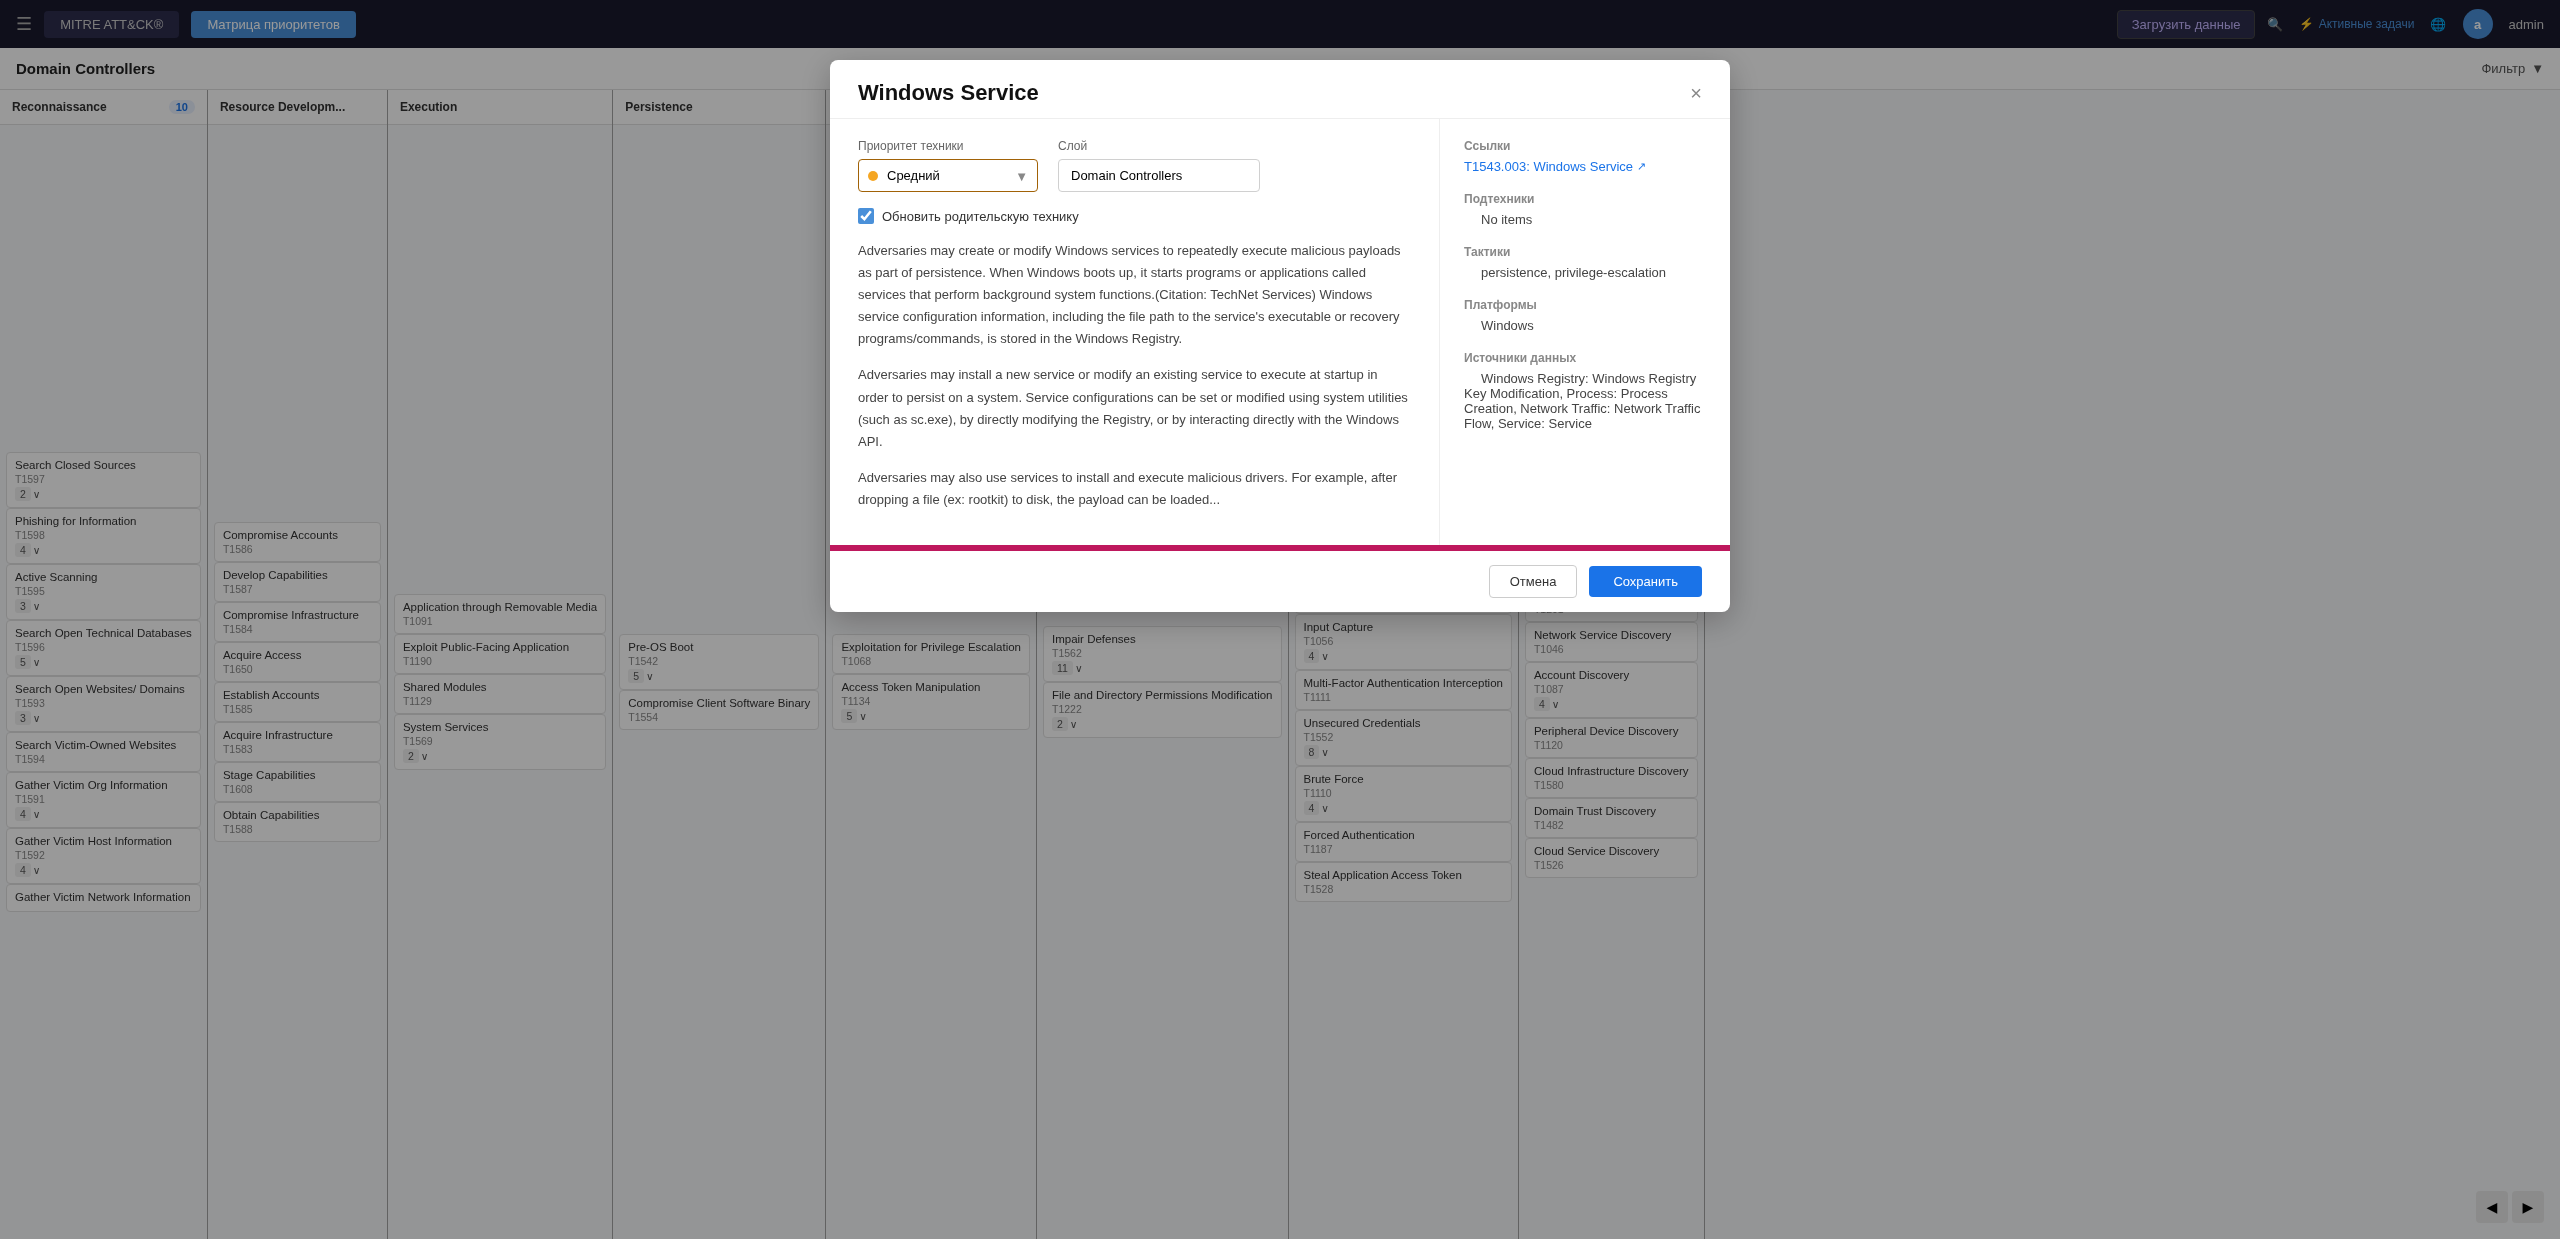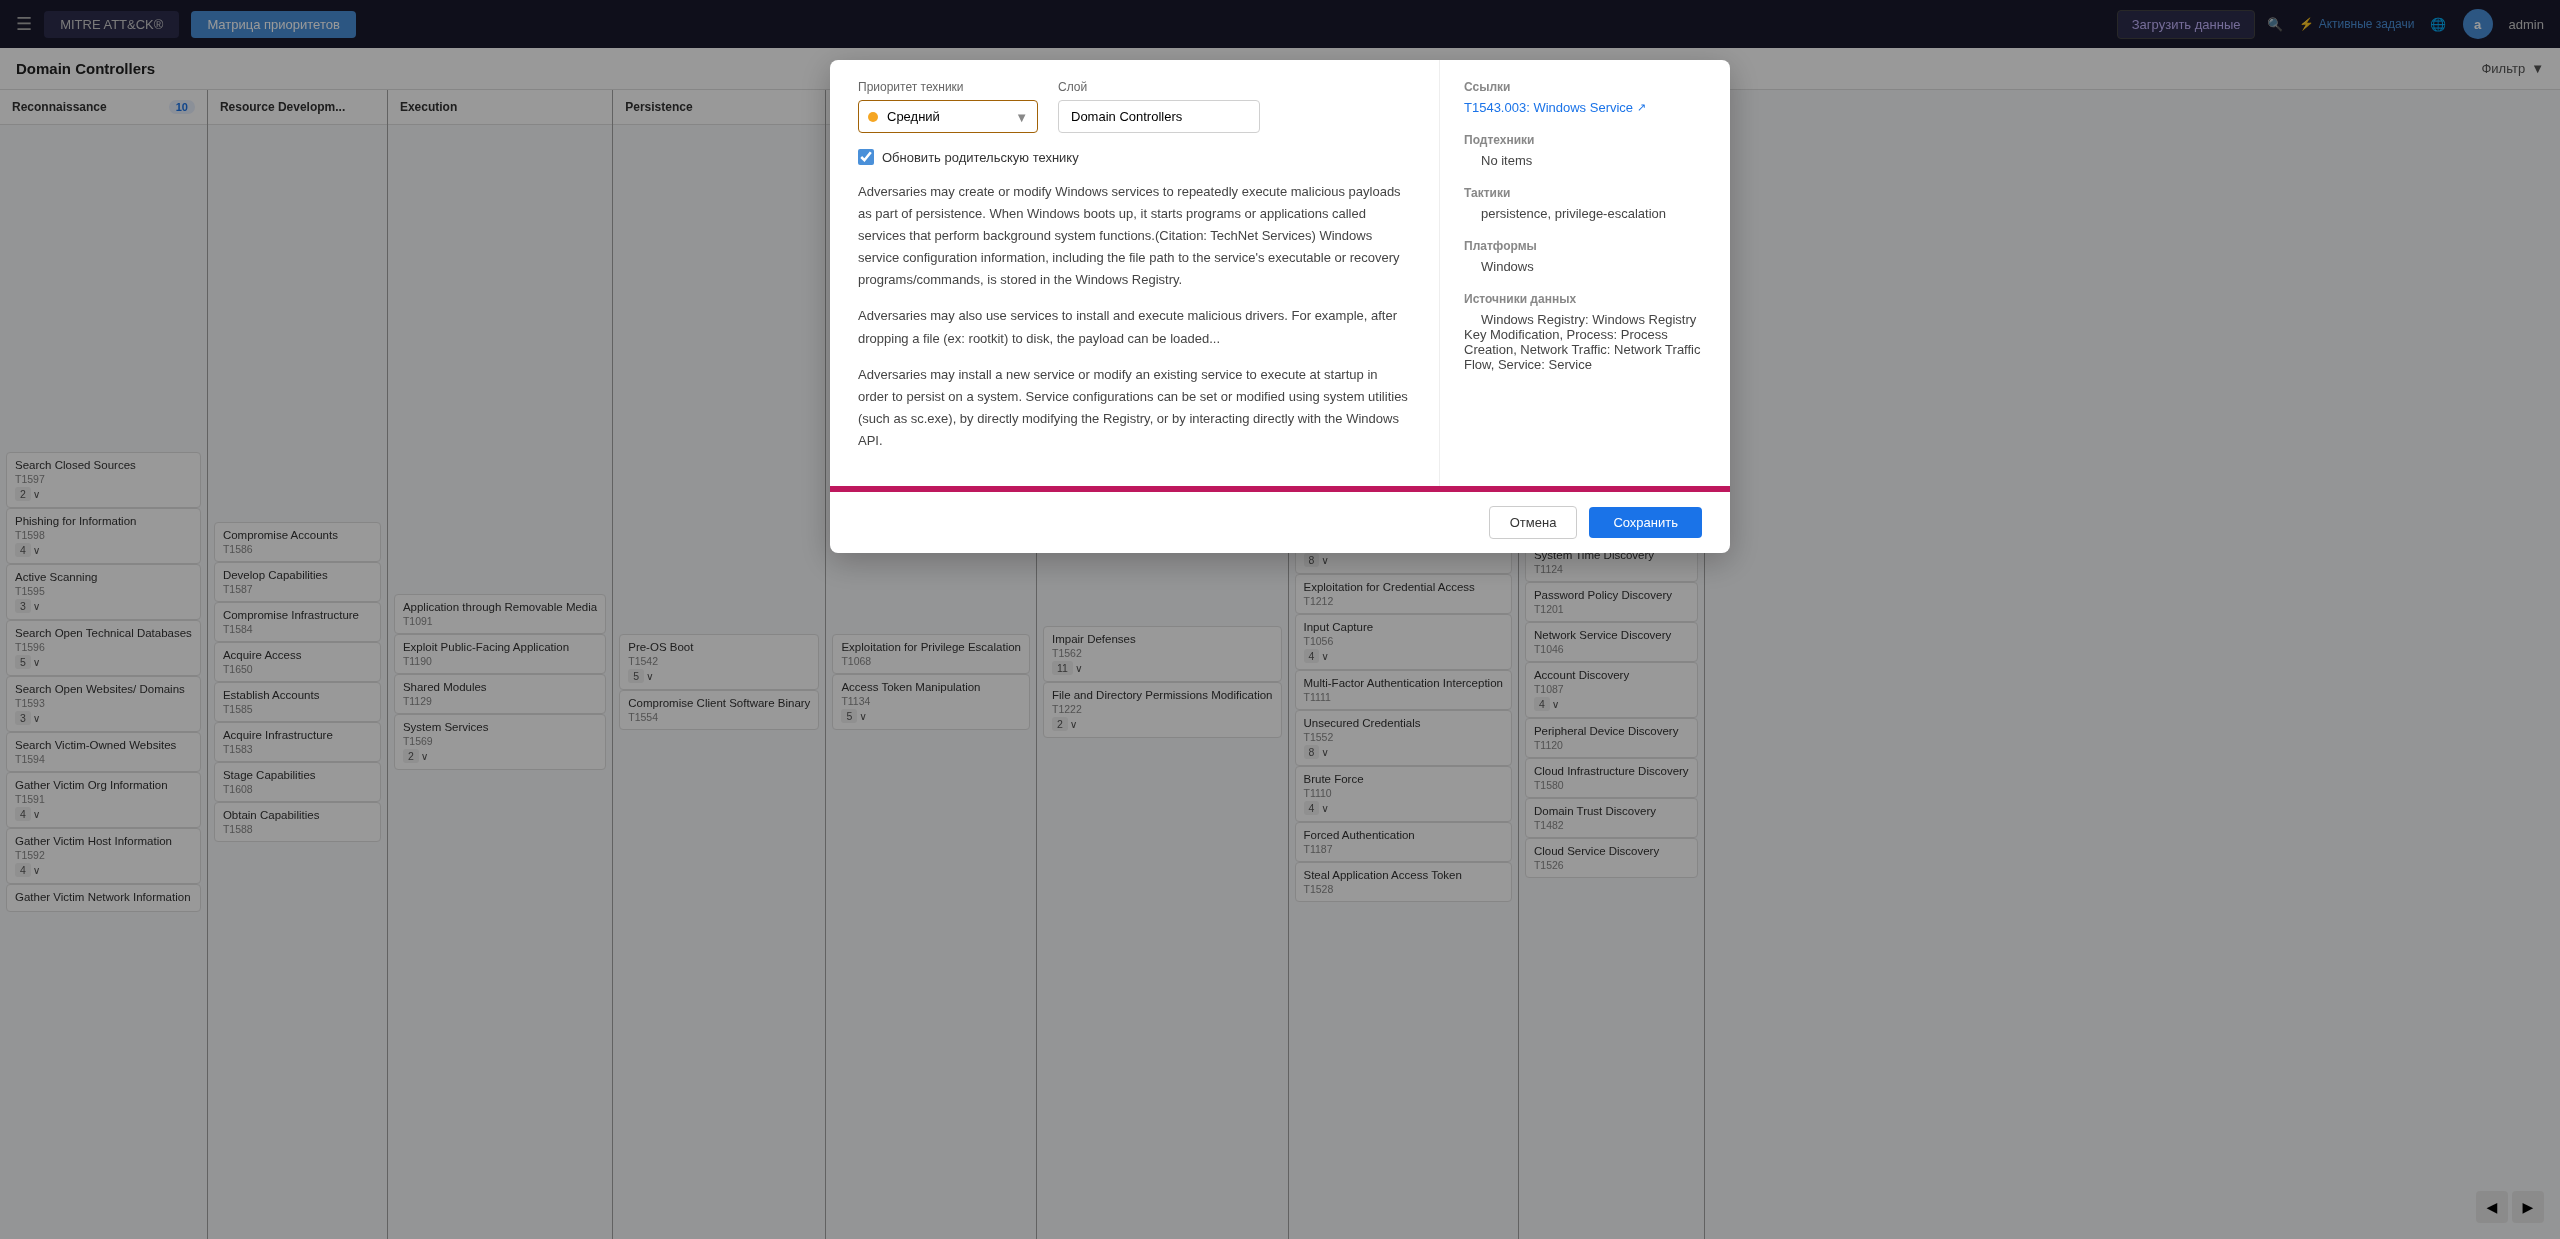--- a/index.html
+++ b/index.html
@@ -452,20 +452,24 @@
             <div class="technique-name">Cloud Service Discovery</div>
             <div class="technique-id">T1526</div>
           </div>
         </div>
       </div>
     </div>
 </div>
 
 <div class="modal-overlay" id="modal-overlay">
   <div class="modal">
+    <div class="modal-header">
+      <span class="modal-title">Windows Service</span>
+      <button class="modal-close">×</button>
+    </div>
     <div class="modal-body">
       <div class="modal-left">
 
         <div class="form-row">
           <div class="form-group">
             <label class="form-label">Приоритет техники</label>
             <div class="form-select-wrap">
               <select class="form-select" style="padding-left: 28px;">
                 <option value="low">Низкий</option>
                 <option value="mid" selected="">Средний</option>
@@ -480,22 +484,22 @@
             <input class="form-input" type="text" value="Domain Controllers" style="">
           </div>
         </div>
 
         <div class="checkbox-row">
           <input type="checkbox" checked="" id="updateParent" style="">
           <label class="checkbox-label" for="updateParent">Обновить родительскую технику</label>
         </div>
 
         <p class="modal-desc">Adversaries may create or modify Windows services to repeatedly execute malicious payloads as part of persistence. When Windows boots up, it starts programs or applications called services that perform background system functions.(Citation: TechNet Services) Windows service configuration information, including the file path to the service's executable or recovery programs/commands, is stored in the Windows Registry.</p>
+        <p class="modal-desc">Adversaries may install a new service or modify an existing service to execute at startup in order to persist on a system. Service configurations can be set or modified using system utilities (such as sc.exe), by directly modifying the Registry, or by interacting directly with the Windows API.</p>
         <p class="modal-desc">Adversaries may also use services to install and execute malicious drivers. For example, after dropping a file (ex: rootkit) to disk, the payload can be loaded...</p>
-        <p class="modal-desc">Adversaries may install a new service or modify an existing service to execute at startup in order to persist on a system. Service configurations can be set or modified using system utilities (such as sc.exe), by directly modifying the Registry, or by interacting directly with the Windows API.</p>
       </div>
       <div class="modal-right">
         <div class="info-section">
           <div class="info-section-title">Ссылки</div>
           <a class="info-link external-link-icon" href="#">T1543.003: Windows Service</a>
         </div>
         <div class="info-section">
           <div class="info-section-title">Подтехники</div>
           <span class="info-text">No items</span>
         </div>

